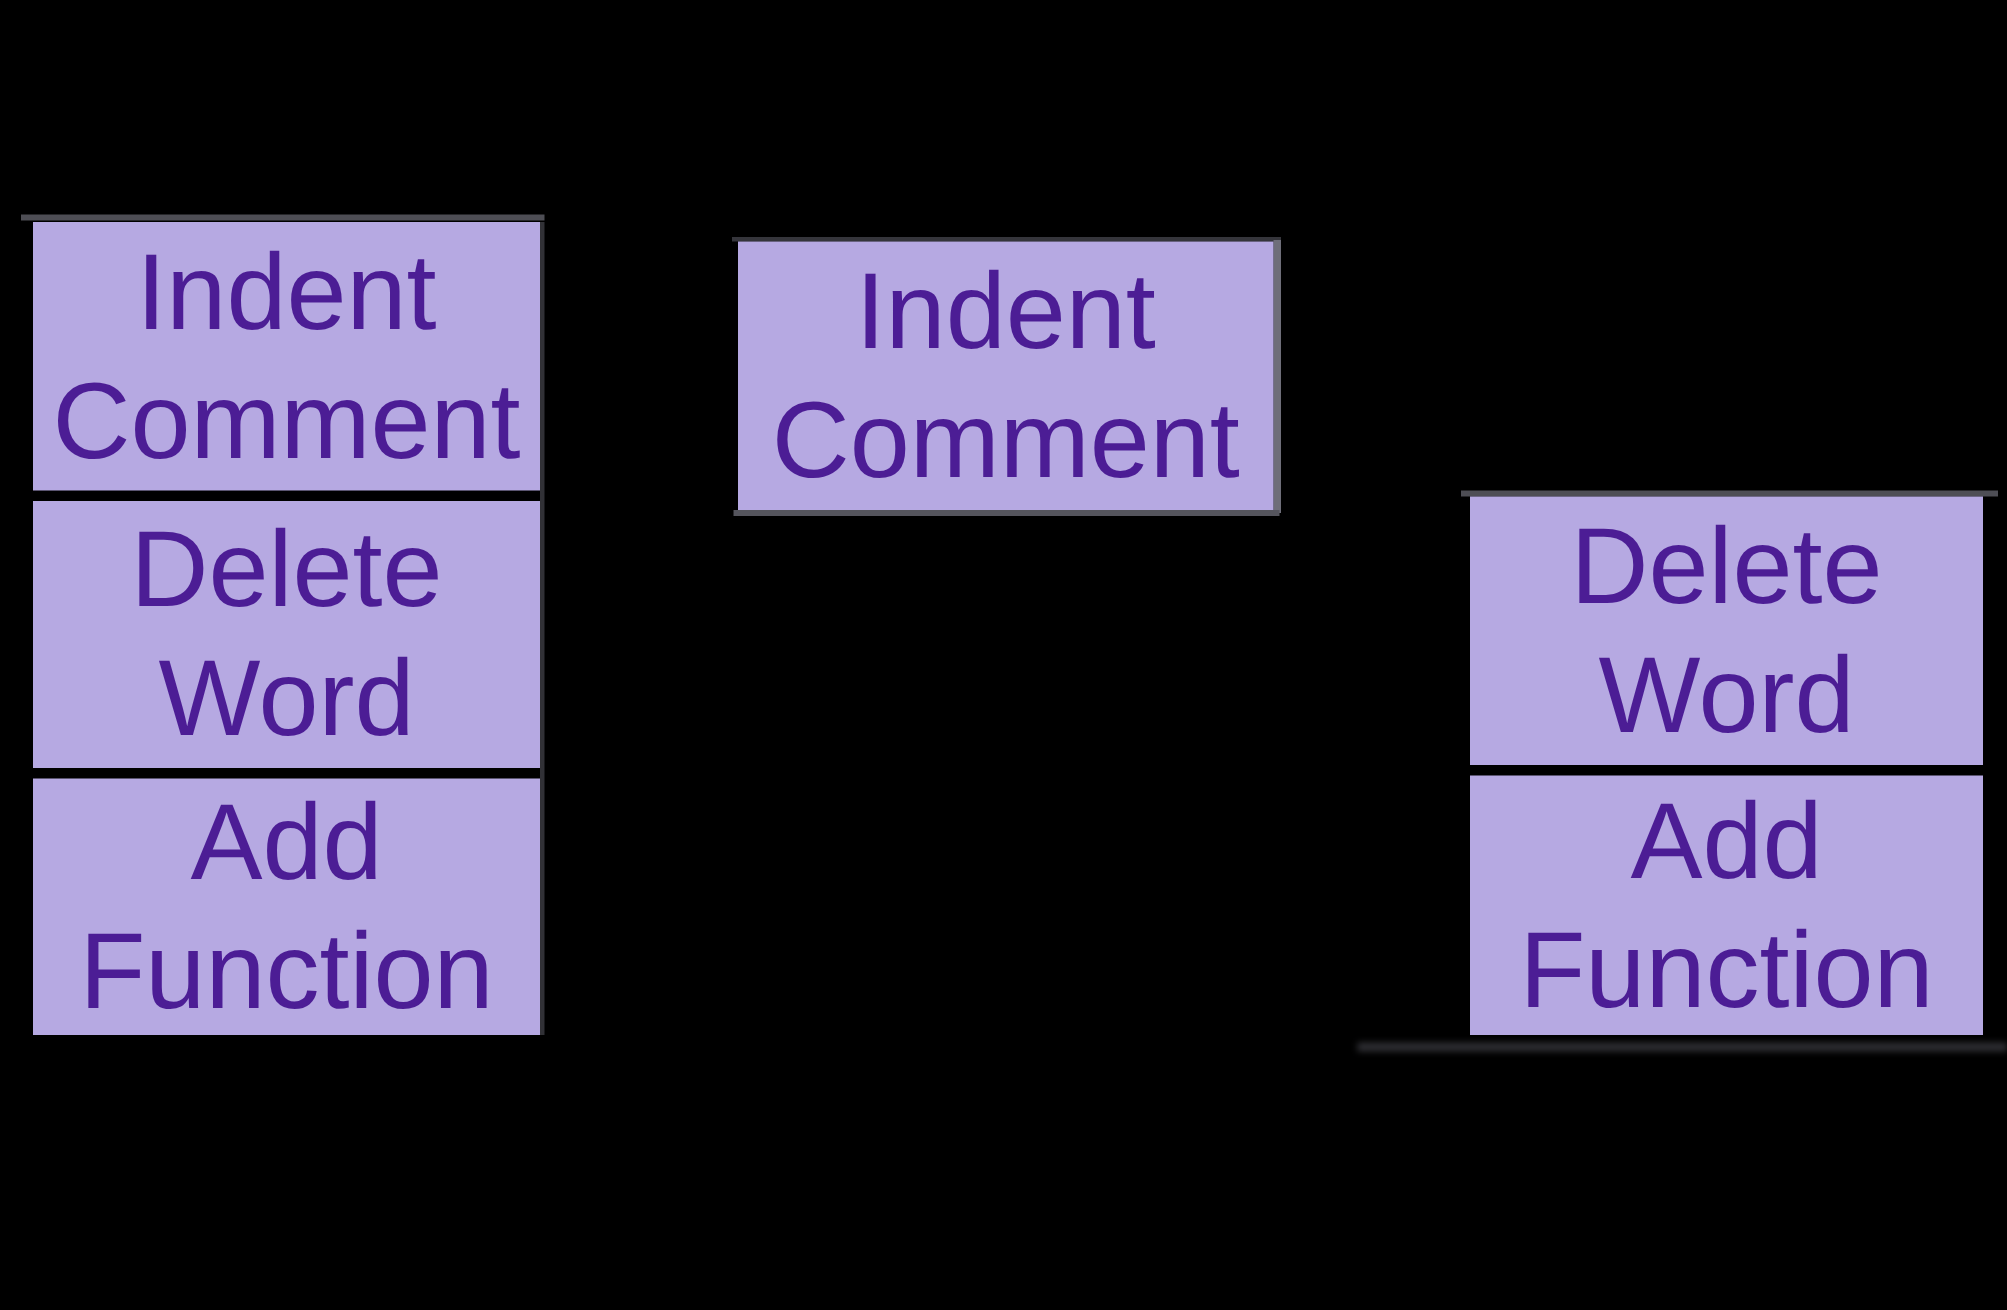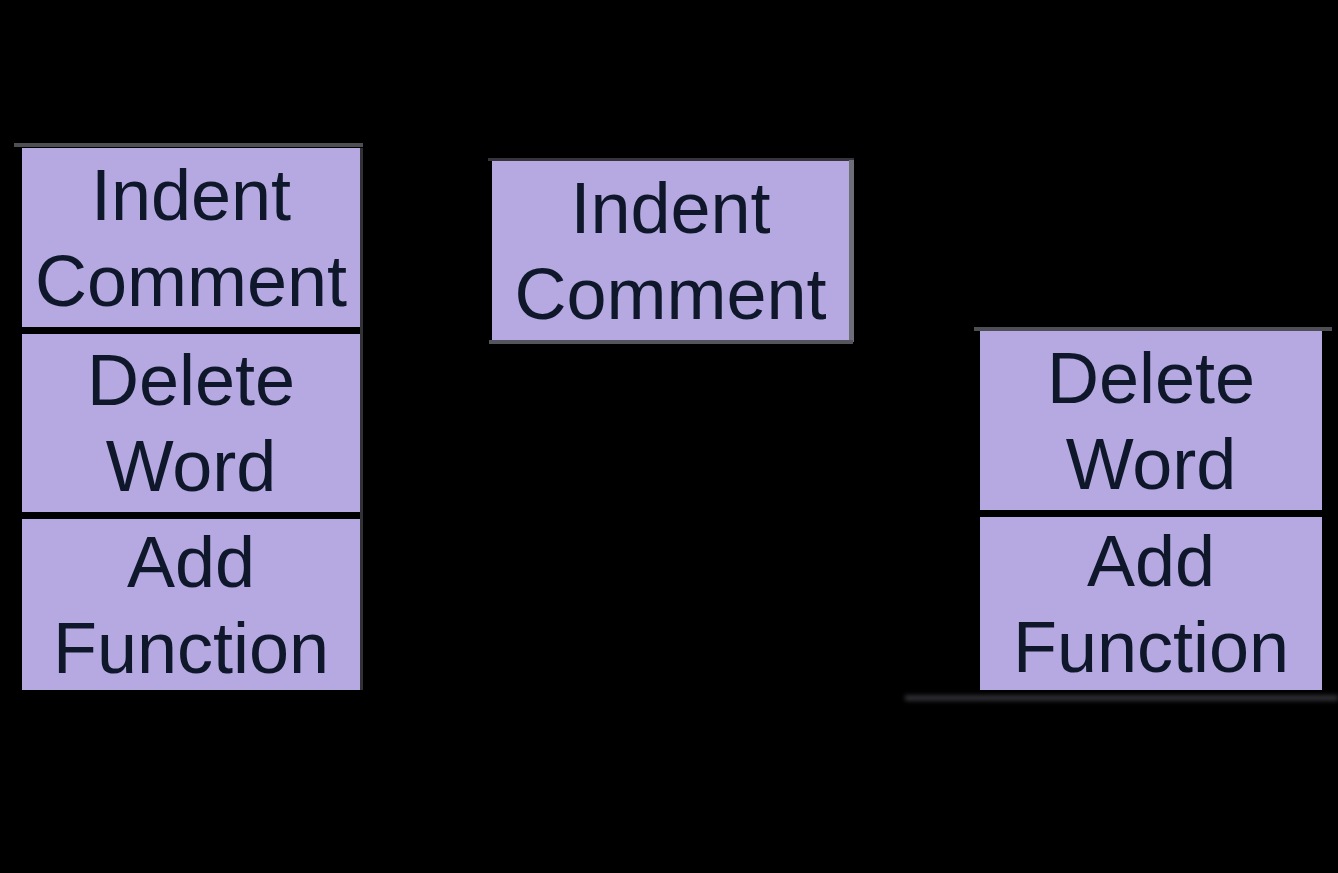--- a/index.html
+++ b/index.html
@@ -11,21 +11,21 @@
     position: relative;
     width: 1338px;
     height: 873px;
     background: #000000;
     overflow: hidden;
     font-family: "Liberation Sans", sans-serif;
   }
   .box {
     position: absolute;
     background: #b6a9e2;
-    color: #0f172a;
+    color: #4c1d95;
     display: flex;
     flex-direction: column;
     align-items: center;
     justify-content: center;
     text-align: center;
     font-size: 72px;
     line-height: 86px;
     white-space: nowrap;
     box-sizing: border-box;
   }

